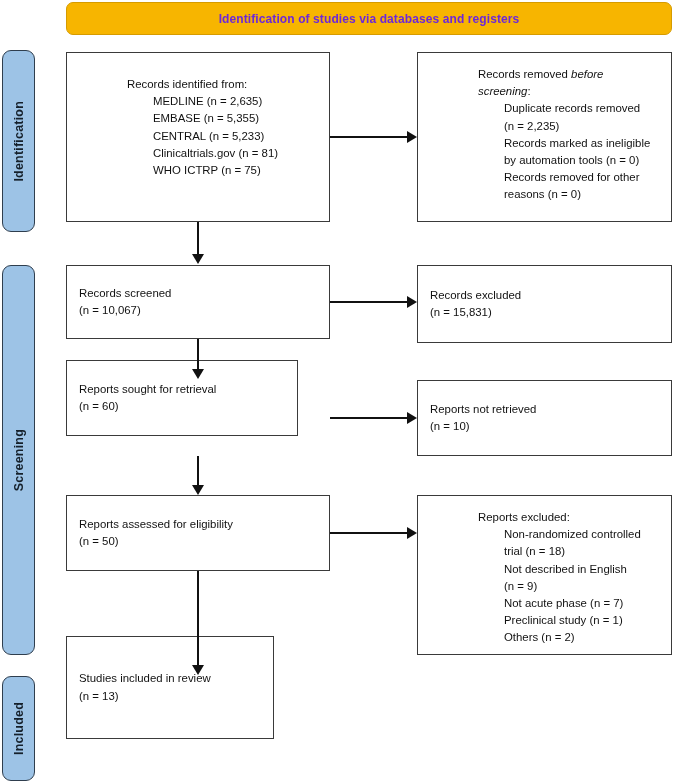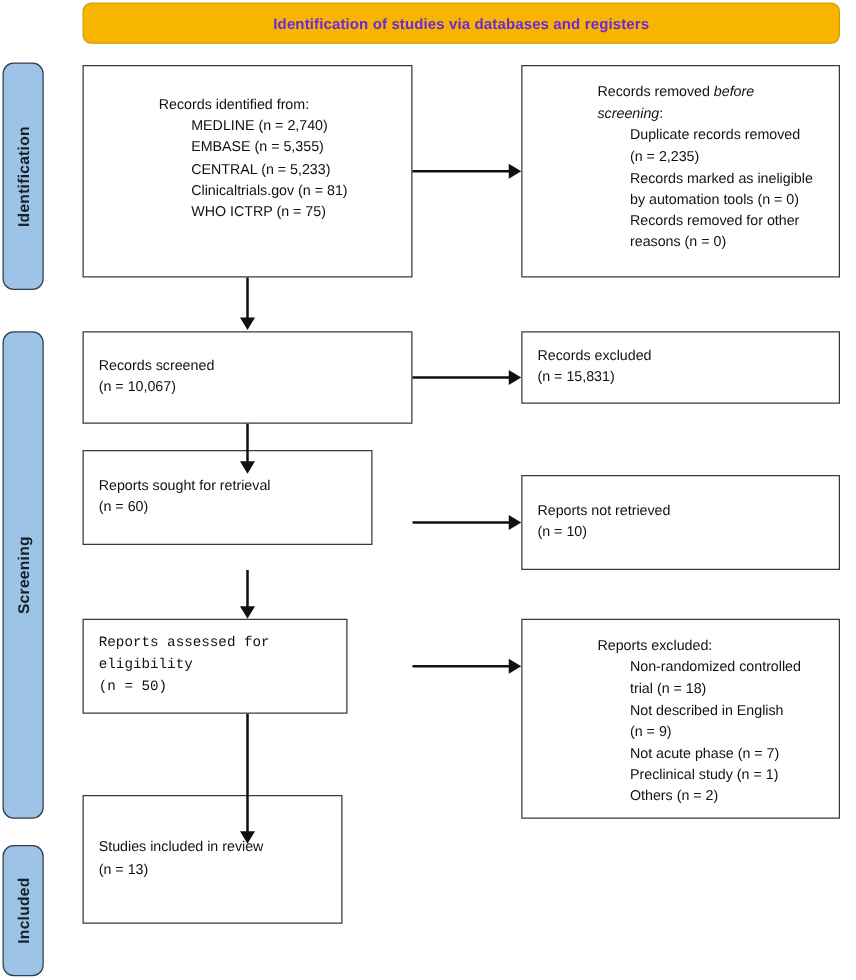--- a/index.html
+++ b/index.html
@@ -90,26 +90,26 @@
     padding-left: 26px;
   }
   .flow-box .box-text em {
     font-style: italic;
   }
 
   
   #box-identified       { left: 66px; top: 52px;  width: 264px; height: 170px; }
   #box-screened         { left: 66px; top: 265px; width: 264px; height: 74px;  }
   #box-sought           { left: 66px; top: 360px; width: 232px; height: 76px;  }
-  #box-assessed         { left: 66px; top: 495px; width: 212px; height: 76px; font-family: Liberation Mono, monospace;  }
+  #box-assessed         { left: 66px; top: 495px; width: 264px; height: 76px;  }
   #box-included         { left: 66px; top: 636px; width: 208px; height: 103px; align-items: center; }
 
   
   #box-removed          { left: 417px; top: 52px;  width: 255px; height: 170px; }
-  #box-excluded-records { left: 417px; top: 265px; width: 255px; height: 58px;  }
+  #box-excluded-records { left: 417px; top: 265px; width: 255px; height: 78px;  }
   #box-not-retrieved    { left: 417px; top: 380px; width: 255px; height: 76px;  }
   #box-reports-excluded { left: 417px; top: 495px; width: 255px; height: 160px; }
 
   
   #box-identified, #box-removed, #box-reports-excluded {
     align-items: flex-start;
     padding-left: 48px;
   }
   #box-identified  .box-text { padding-top: 23px; }
   #box-removed     .box-text { padding-top: 13px; }
@@ -153,21 +153,21 @@
     <span>Screening</span>
   </div>
 
   <div class="stage-tab" id="stage-included">
     <span>Included</span>
   </div>
 
   <div class="flow-box" id="box-identified">
     <div class="box-text">
       <span>Records identified from:</span>
-      <span class="sub">MEDLINE (n = 2,740)</span>
+      <span class="sub">MEDLINE (n = 2,635)</span>
       <span class="sub">EMBASE (n = 5,355)</span>
       <span class="sub">CENTRAL (n = 5,233)</span>
       <span class="sub">Clinicaltrials.gov (n = 81)</span>
       <span class="sub">WHO ICTRP (n = 75)</span>
     </div>
   </div>
 
   <div class="flow-box" id="box-removed">
     <div class="box-text">
       <span><span>Records removed </span><em>before screening</em><span>:</span></span>

